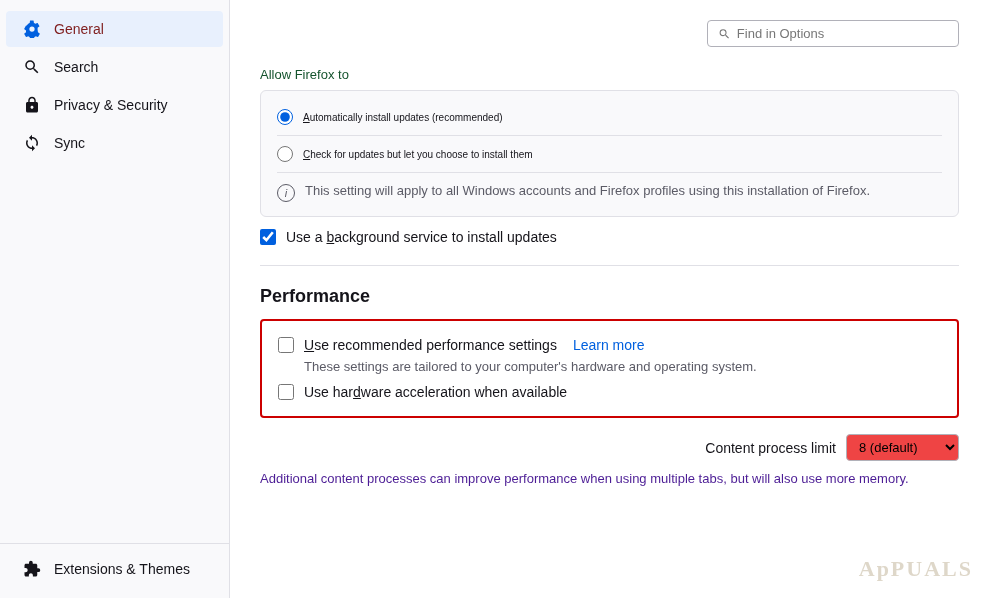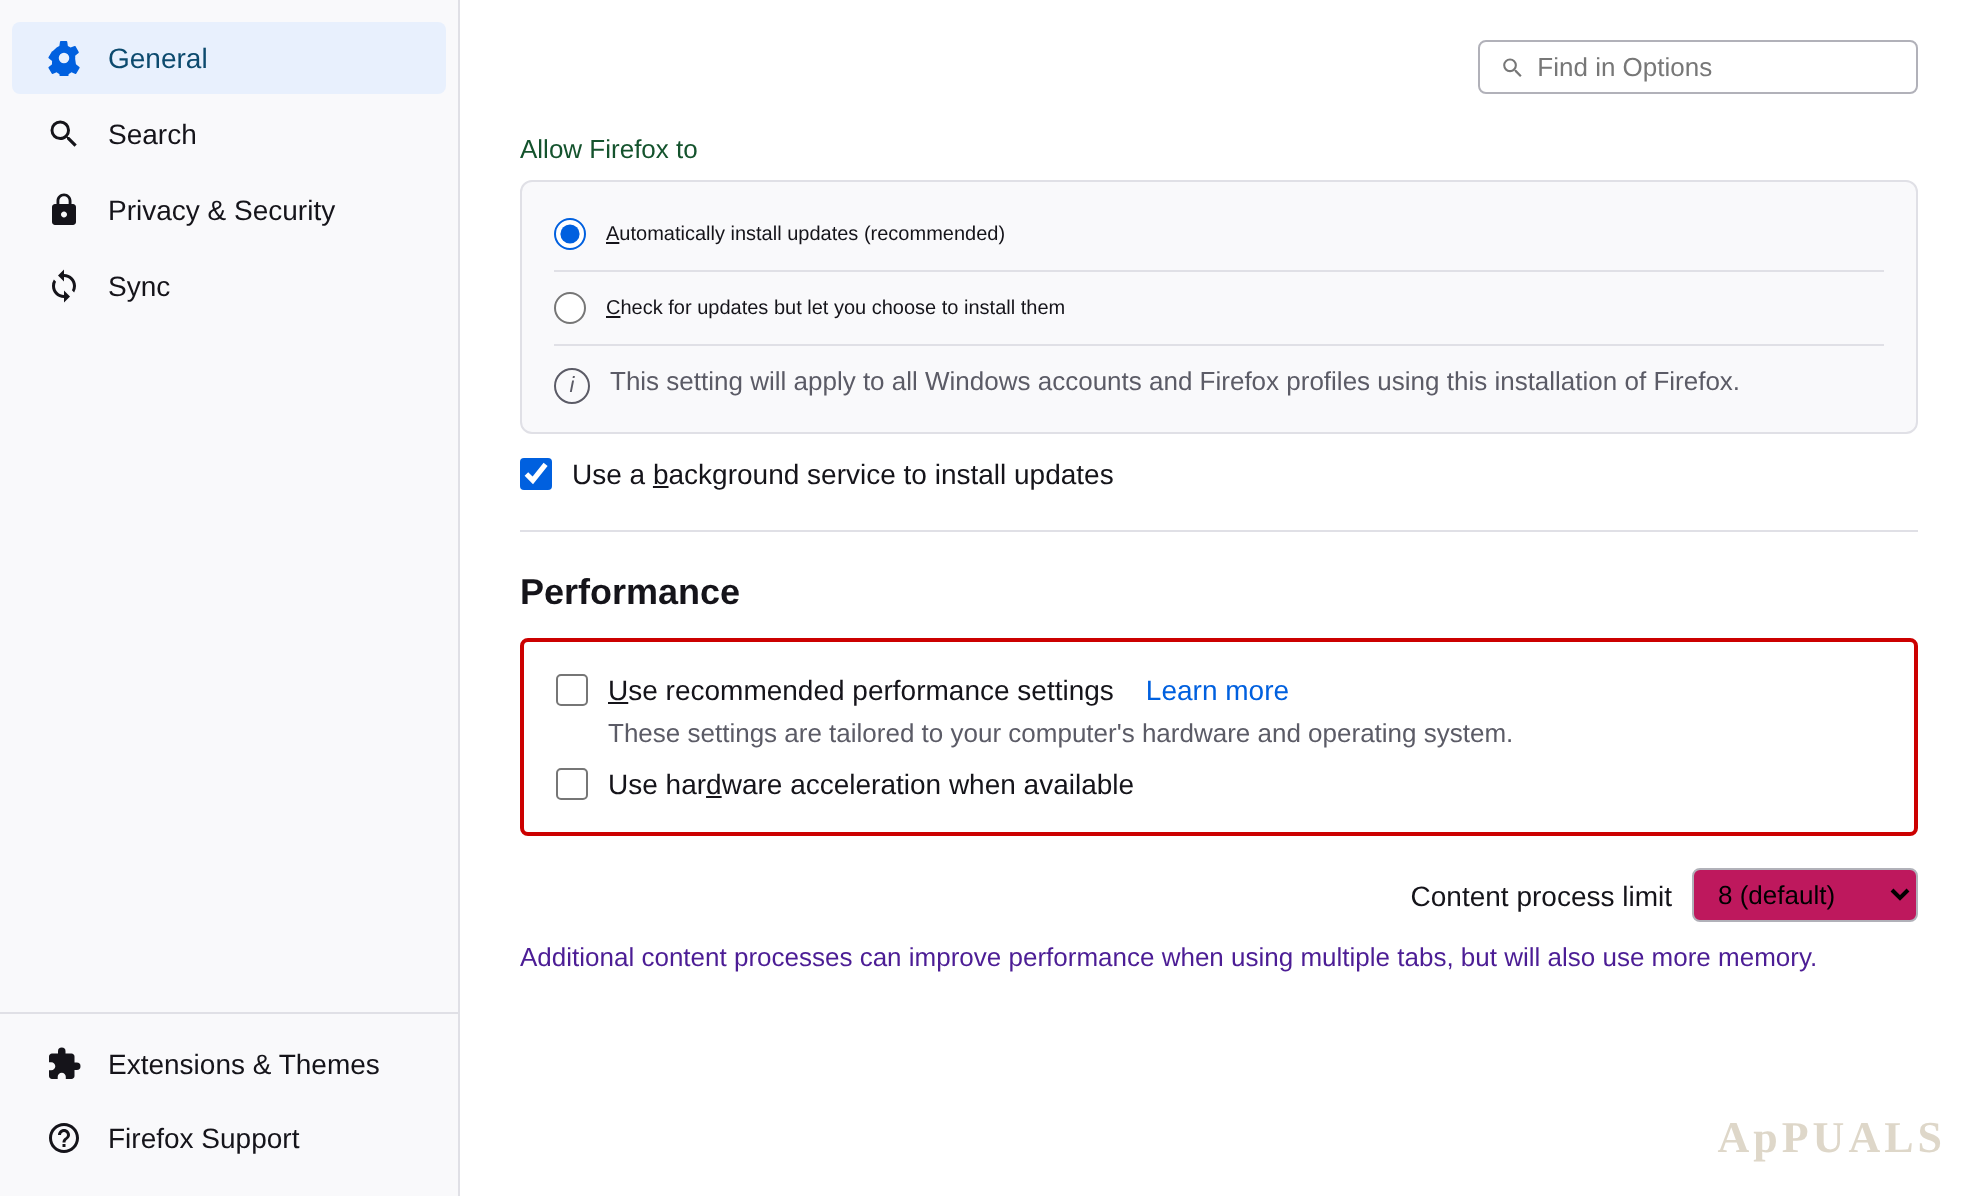--- a/index.html
+++ b/index.html
@@ -30,21 +30,21 @@
       align-items: center;
       padding: 8px 16px;
       cursor: pointer;
       border-radius: 4px;
       margin: 1px 6px;
       color: #15141a;
       gap: 12px;
       font-size: 14px;
     }
     .sidebar-item.active {
-      color: #0c4a6e;
+      color: #7f1d1d;
       background: #e8f0fd;
       text-align: right;
     }
     .sidebar-item .icon {
       width: 20px;
       height: 20px;
       display: flex;
       align-items: center;
       justify-content: center;
       flex-shrink: 0;
@@ -74,21 +74,21 @@
       justify-content: flex-end;
       margin-bottom: 20px;
     }
     .find-in-options {
       display: flex;
       align-items: center;
       border: 1px solid #b1b1b9;
       border-radius: 4px;
       padding: 5px 10px;
       gap: 6px;
-      width: 220px;
+      width: 252px;
       color: #777;
       font-size: 13px;
     }
     .find-in-options input {
       border: none;
       outline: none;
       background: transparent;
       font-size: 13px;
       color: #15141a;
       width: 100%;
@@ -227,21 +227,21 @@
       justify-content: flex-end;
     }
     .content-process-row label {
       font-size: 14px;
     }
     .content-process-row select {
       font-size: 13px;
       padding: 4px 24px 4px 8px;
       border: 1px solid #b1b1b9;
       border-radius: 4px;
-      background: #be185d;
+      background: #ef4444;
       cursor: pointer;
       appearance: auto;
     }
     .content-process-desc {
       font-size: 13px;
       color: #4c1d95;
       margin-top: 6px;
       line-height: 1.5;
     }
 
@@ -312,28 +312,20 @@
   <div class="sidebar-bottom">
     <div class="sidebar-item">
       <span class="icon">
         <svg width="18" height="18" viewBox="0 0 24 24" fill="#15141a">
           <path d="M20.5 11H19V7c0-1.1-.9-2-2-2h-4V3.5A2.5 2.5 0 0 0 10.5 1 2.5 2.5 0 0 0 8 3.5V5H4c-1.1 0-1.99.9-1.99 2v3.8H3.5c1.49 0 2.7 1.21 2.7 2.7s-1.21 2.7-2.7 2.7H2V20c0 1.1.9 2 2 2h3.8v-1.5c0-1.49 1.21-2.7 2.7-2.7 1.49 0 2.7 1.21 2.7 2.7V22H17c1.1 0 2-.9 2-2v-4h1.5a2.5 2.5 0 0 0 2.5-2.5 2.5 2.5 0 0 0-2.5-2.5z"></path>
         </svg>
       </span>
       <span>Extensions &amp; Themes</span>
     </div>
 
-    <div class="sidebar-item">
-      <span class="icon">
-        <svg width="18" height="18" viewBox="0 0 24 24" fill="#15141a">
-          <path d="M11 18h2v-2h-2v2zm1-16C6.48 2 2 6.48 2 12s4.48 10 10 10 10-4.48 10-10S17.52 2 12 2zm0 18c-4.41 0-8-3.59-8-8s3.59-8 8-8 8 3.59 8 8-3.59 8-8 8zm0-14c-2.21 0-4 1.79-4 4h2c0-1.1.9-2 2-2s2 .9 2 2c0 2-3 1.75-3 5h2c0-2.25 3-2.5 3-5 0-2.21-1.79-4-4-4z"></path>
-        </svg>
-      </span>
-      <span>Firefox Support</span>
-    </div>
   </div>
 </nav>
 
 <main class="main-content">
 
   <div class="top-bar">
     <div class="find-in-options">
       <svg width="14" height="14" viewBox="0 0 24 24" fill="#777">
         <path d="M15.5 14h-.79l-.28-.27A6.471 6.471 0 0 0 16 9.5 6.5 6.5 0 1 0 9.5 16c1.61 0 3.09-.59 4.23-1.57l.27.28v.79l5 4.99L20.49 19l-4.99-5zm-6 0C7.01 14 5 11.99 5 9.5S7.01 5 9.5 5 14 7.01 14 9.5 11.99 14 9.5 14z"></path>
       </svg>

